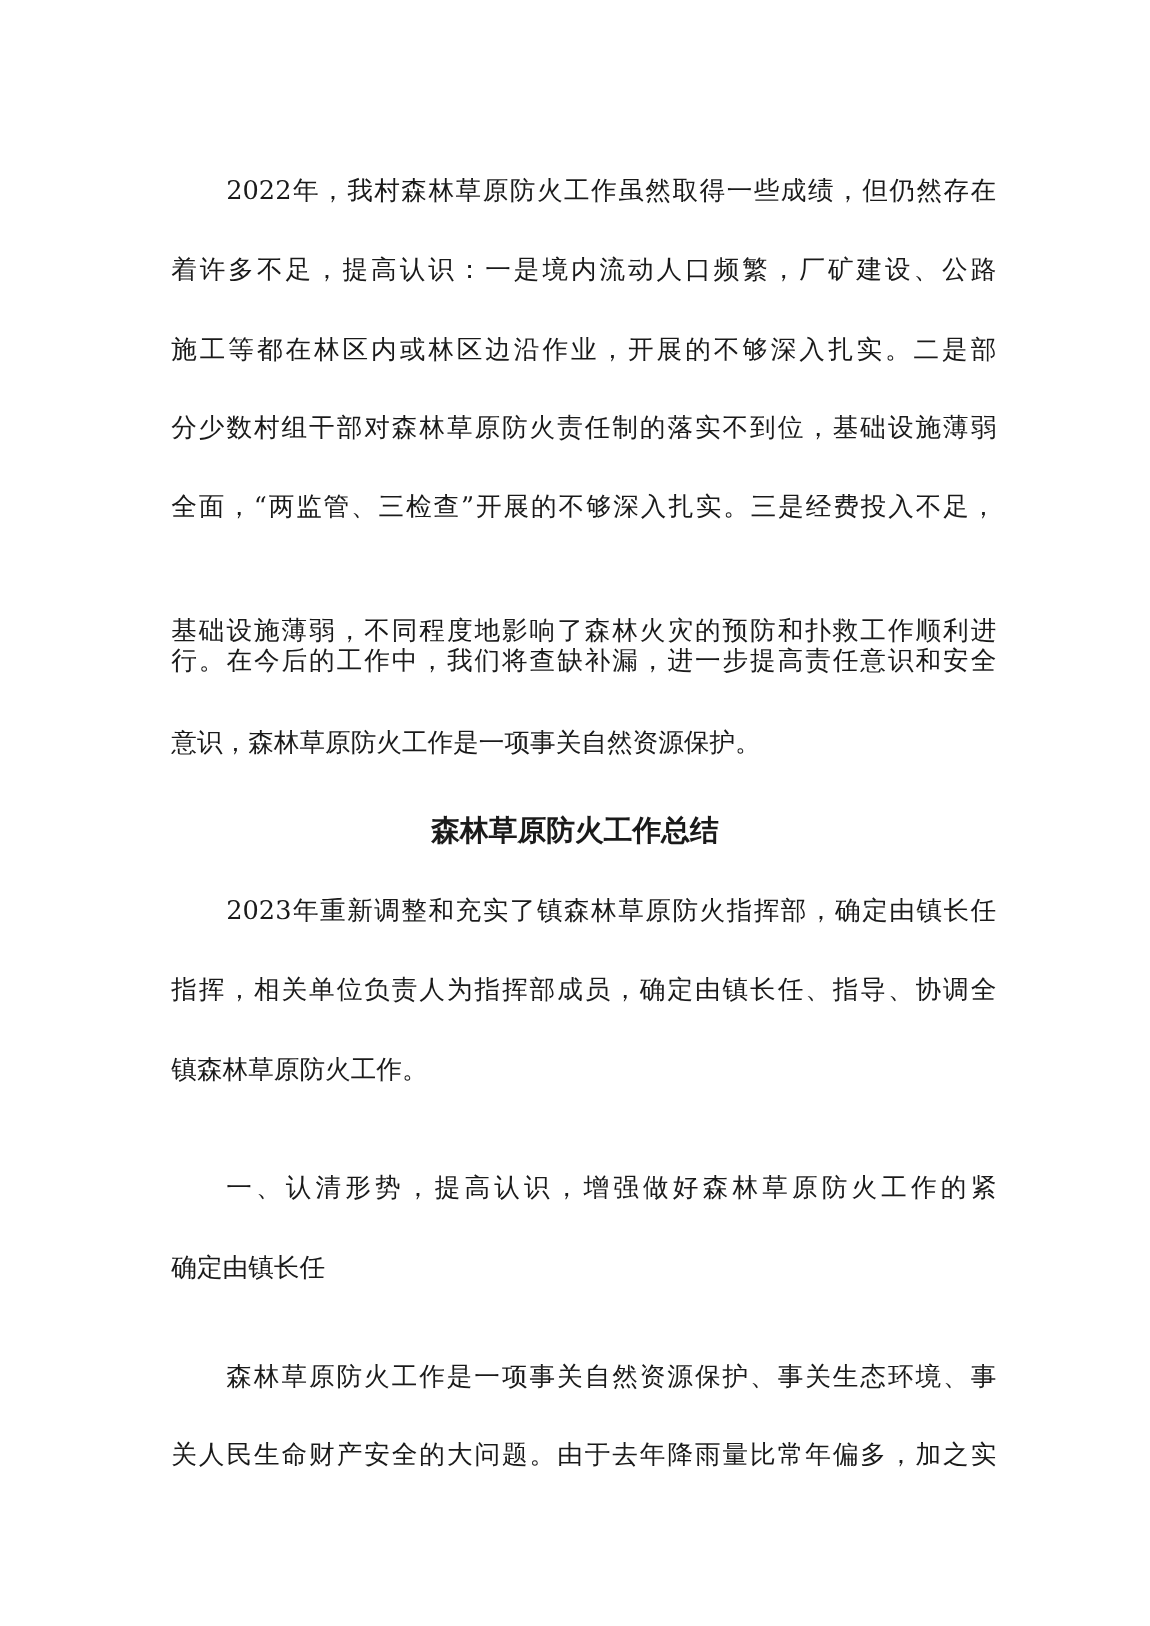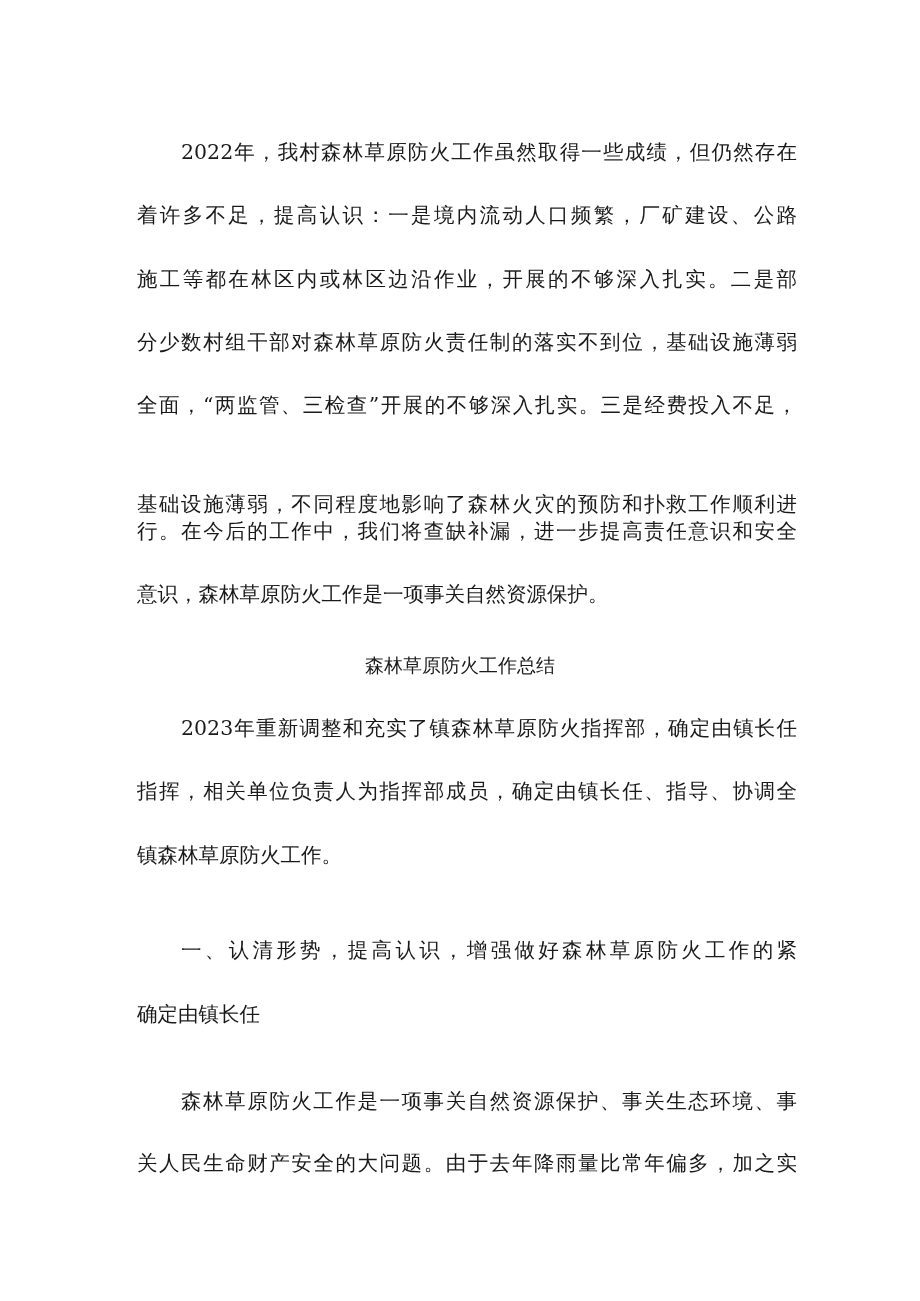--- a/index.html
+++ b/index.html
@@ -20,37 +20,38 @@
     }
     .line.indent { left: 181px; width: 616px; }
     .line.last { text-align-last: left; }
     .title {
       position: absolute;
       left: 0; width: 920px;
       top: 648px;
       height: 34px; line-height: 34px;
       text-align: center;
       font-family: "DejaVu Sans", "Liberation Sans", sans-serif;
-      font-size: 19px;
+      font-size: 23px;
       color: #1a1a1a;
+      font-weight: bold;
     }
   </style>
 </head>
 <body>
 
 <div class="page">
 
   <div>
     <div class="line indent" style="top:137px;">2022年，我村森林草原防火工作虽然取得一些成绩，但仍然存在</div>
     <div class="line" style="top:200px;">着许多不足，提高认识：一是境内流动人口频繁，厂矿建设、公路</div>
     <div class="line" style="top:264px;">施工等都在林区内或林区边沿作业，开展的不够深入扎实。二是部</div>
     <div class="line" style="top:327px;">分少数村组干部对森林草原防火责任制的落实不到位，基础设施薄弱</div>
     <div class="line" style="top:390px;">全面，“两监管、三检查”开展的不够深入扎实。三是经费投入不足，</div>
     <div class="line" style="top:453px;margin-top:36px;">基础设施薄弱，不同程度地影响了森林火灾的预防和扑救工作顺利进</div>
-    <div class="line" style="top:516px;">行。在今后的工作中，我们将查缺补漏，进一步提高责任意识和安全</div>
+    <div class="line" style="top:516px;font-family:Liberation Mono, monospace;">行。在今后的工作中，我们将查缺补漏，进一步提高责任意识和安全</div>
     <div class="line last" style="top:579px;">意识，森林草原防火工作是一项事关自然资源保护。</div>
   </div>
 
   <div class="title">森林草原防火工作总结</div>
 
   <div>
     <div class="line indent" style="top:713px;">2023年重新调整和充实了镇森林草原防火指挥部，确定由镇长任</div>
     <div class="line" style="top:776px;">指挥，相关单位负责人为指挥部成员，确定由镇长任、指导、协调全</div>
     <div class="line last" style="top:840px;">镇森林草原防火工作。</div>
   </div>

